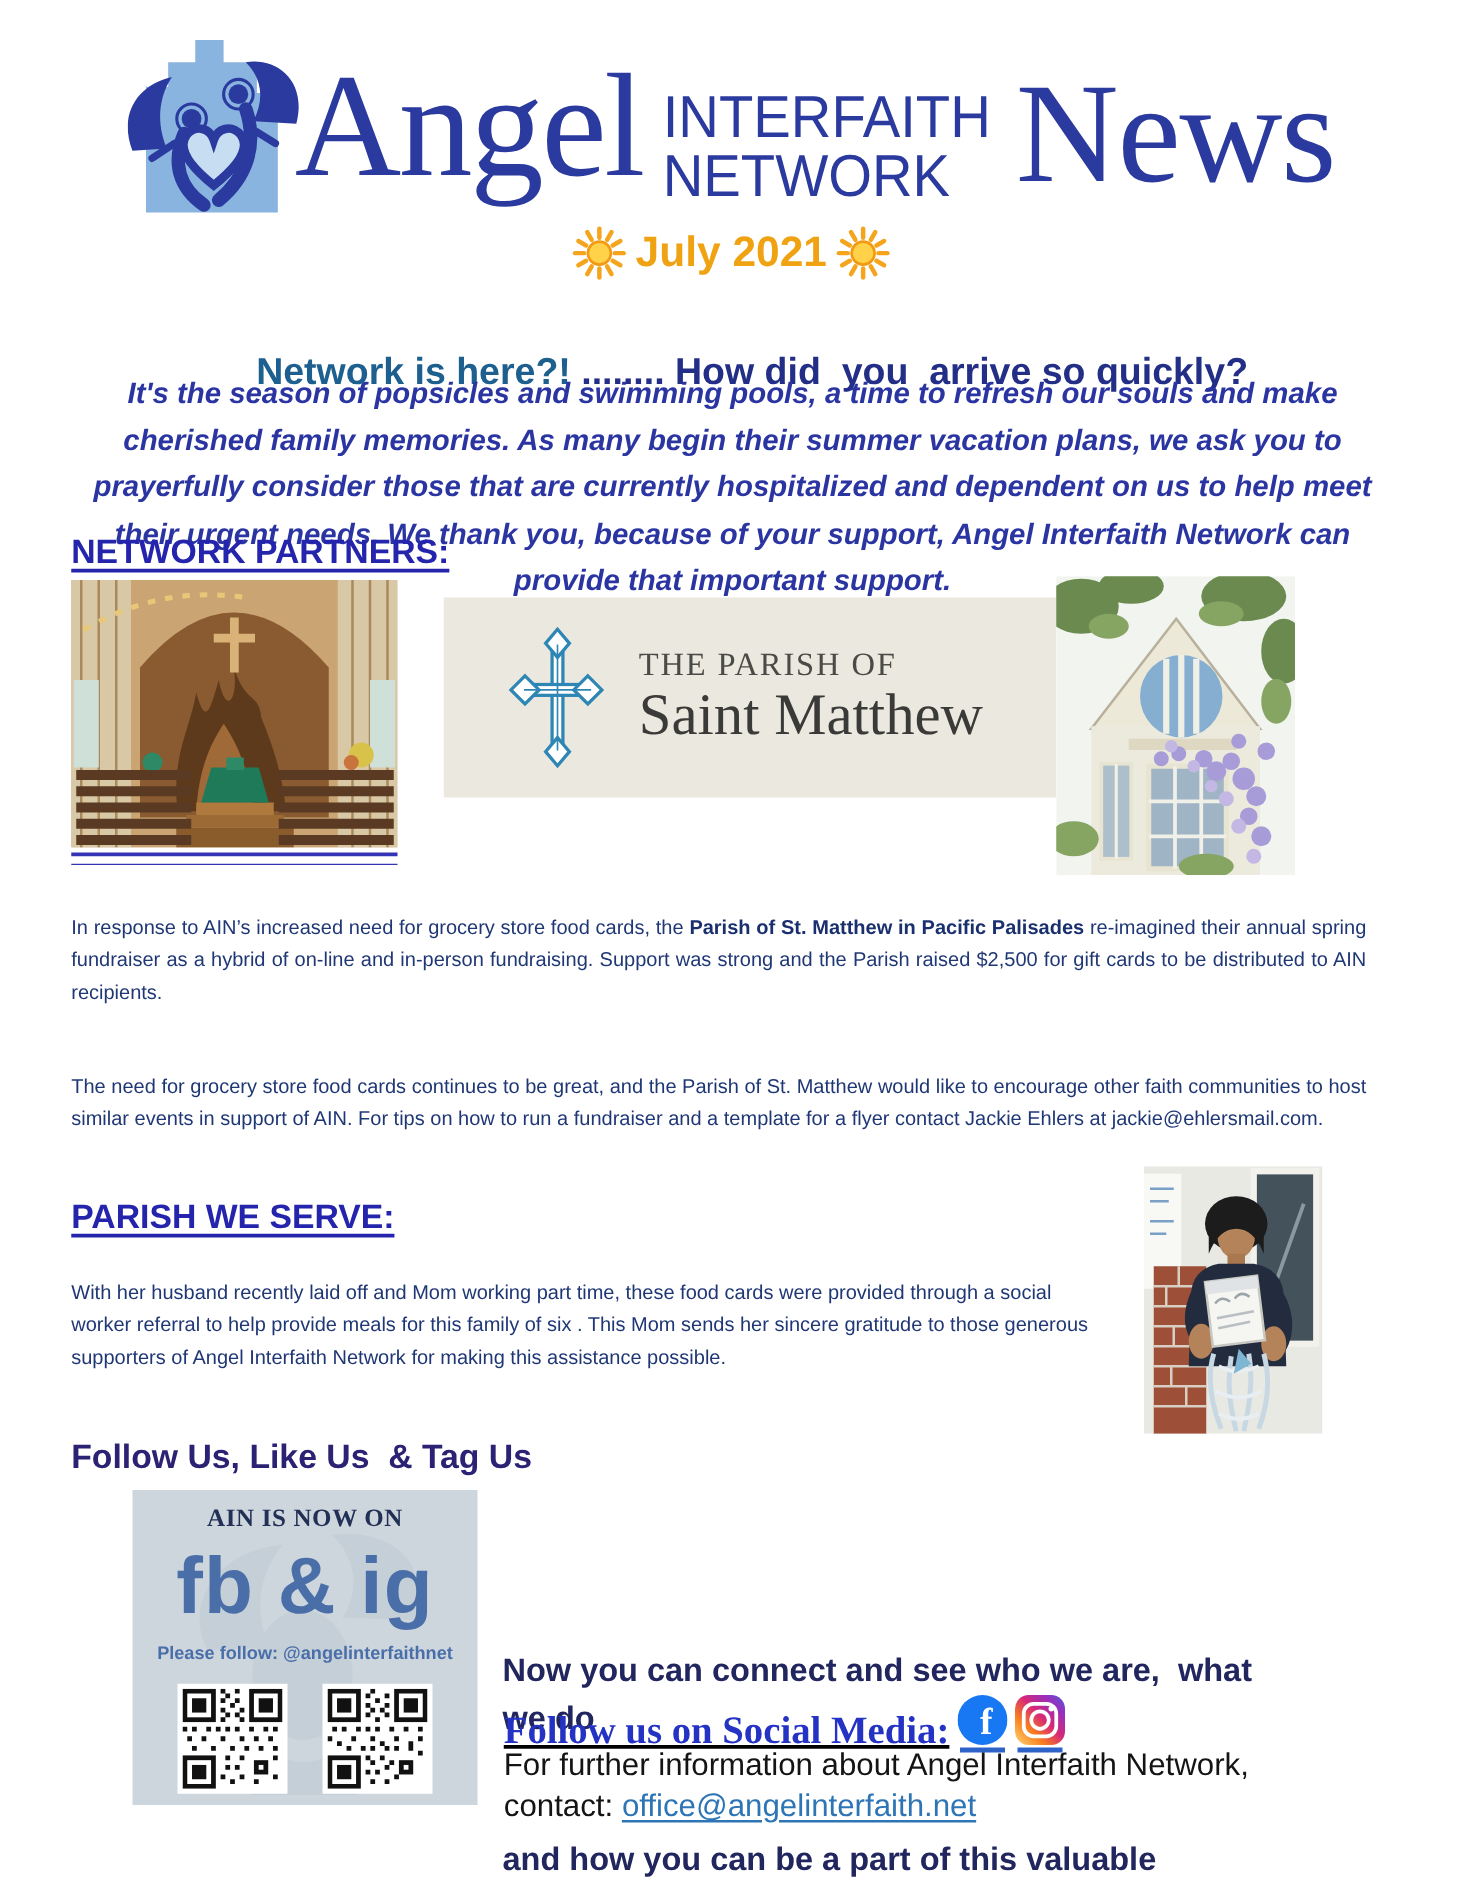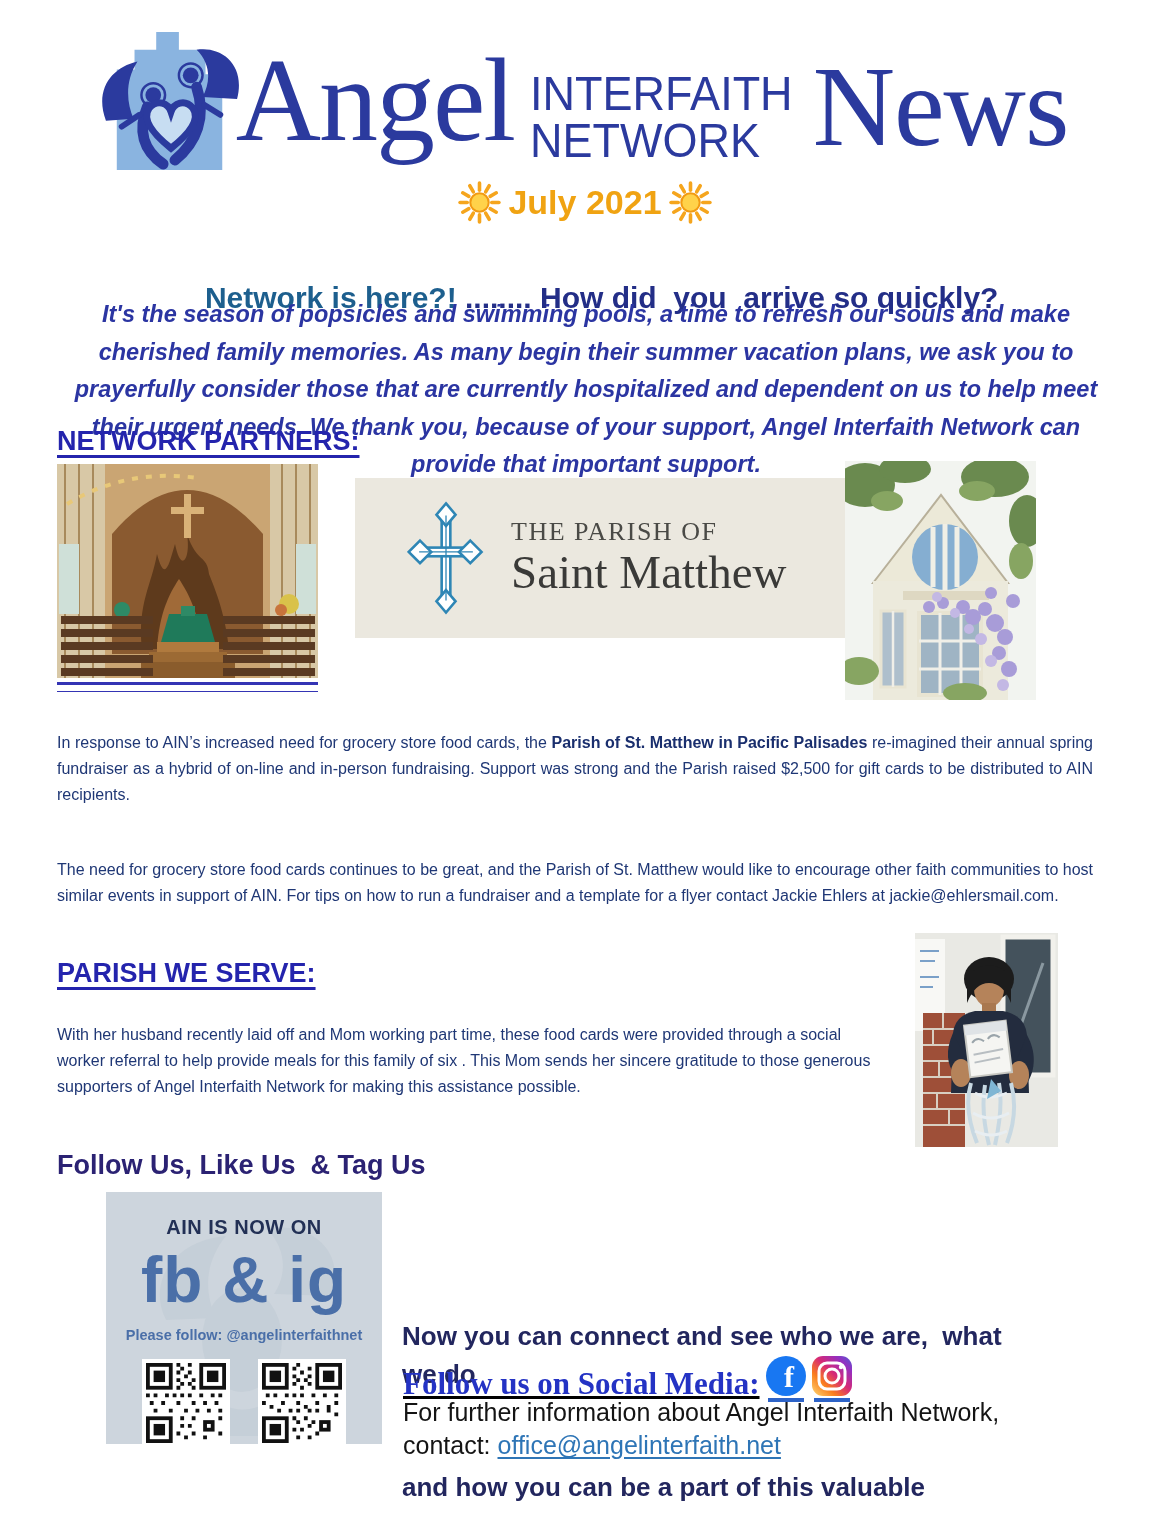--- a/index.html
+++ b/index.html
@@ -52,21 +52,21 @@
   .para1 b{color:#1a2f6e;}
   .para2{top:841px;left:57px;width:1036px;}
   .tws-para{top:1006px;left:57px;width:832px;text-align:left;}
   .photo-woman{top:933px;left:915px;width:143px;height:214px;}
 
   
   .follow-heading{top:1150px;left:57px;font-size:27px;font-weight:bold;color:#2b2273;white-space:pre-wrap;}
   .fbig-card{top:1192px;left:106px;width:276px;height:252px;background:#cdd5dd;overflow:hidden;}
   .fbig-watermark{position:absolute;top:8px;left:30px;width:216px;height:236px;opacity:.45;}
   .fbig-inner{position:relative;text-align:center;}
-  .fbig-line1{margin-top:24px;font-size:20px;font-weight:bold;color:#223055;letter-spacing:.5px;}
+  .fbig-line1{margin-top:12px;font-size:20px;font-weight:bold;color:#223055;letter-spacing:.5px;font-family:Liberation Serif, serif;}
   .fbig-line2{margin-top:4px;font-size:64px;font-weight:bold;color:#4a6fa8;letter-spacing:1px;}
   .fbig-line3{margin-top:10px;font-size:14.5px;font-weight:bold;color:#4a6fa8;}
   .qr-row{margin-top:16px;display:flex;justify-content:center;gap:28px;}
   .qr{width:80px;height:80px;background:#ffffff;padding:4px;}
 
   .connect-text{top:1243px;left:402px;width:620px;font-size:26px;font-weight:bold;color:#22265e;
                 line-height:1.45;white-space:pre-wrap;}
   .connect-text span{display:block;}
 
   .social-line{top:1356px;left:403px;display:flex;align-items:flex-end;text-decoration:underline;}

